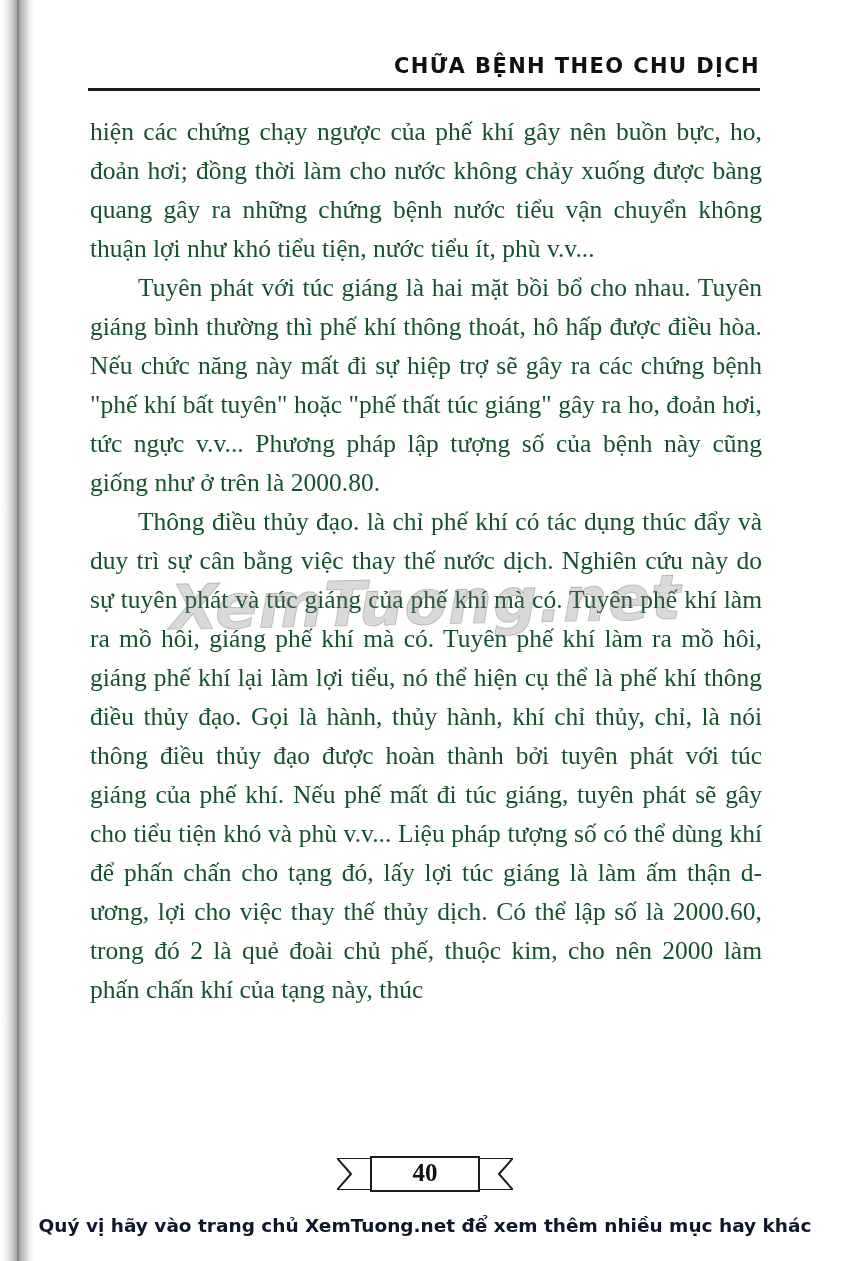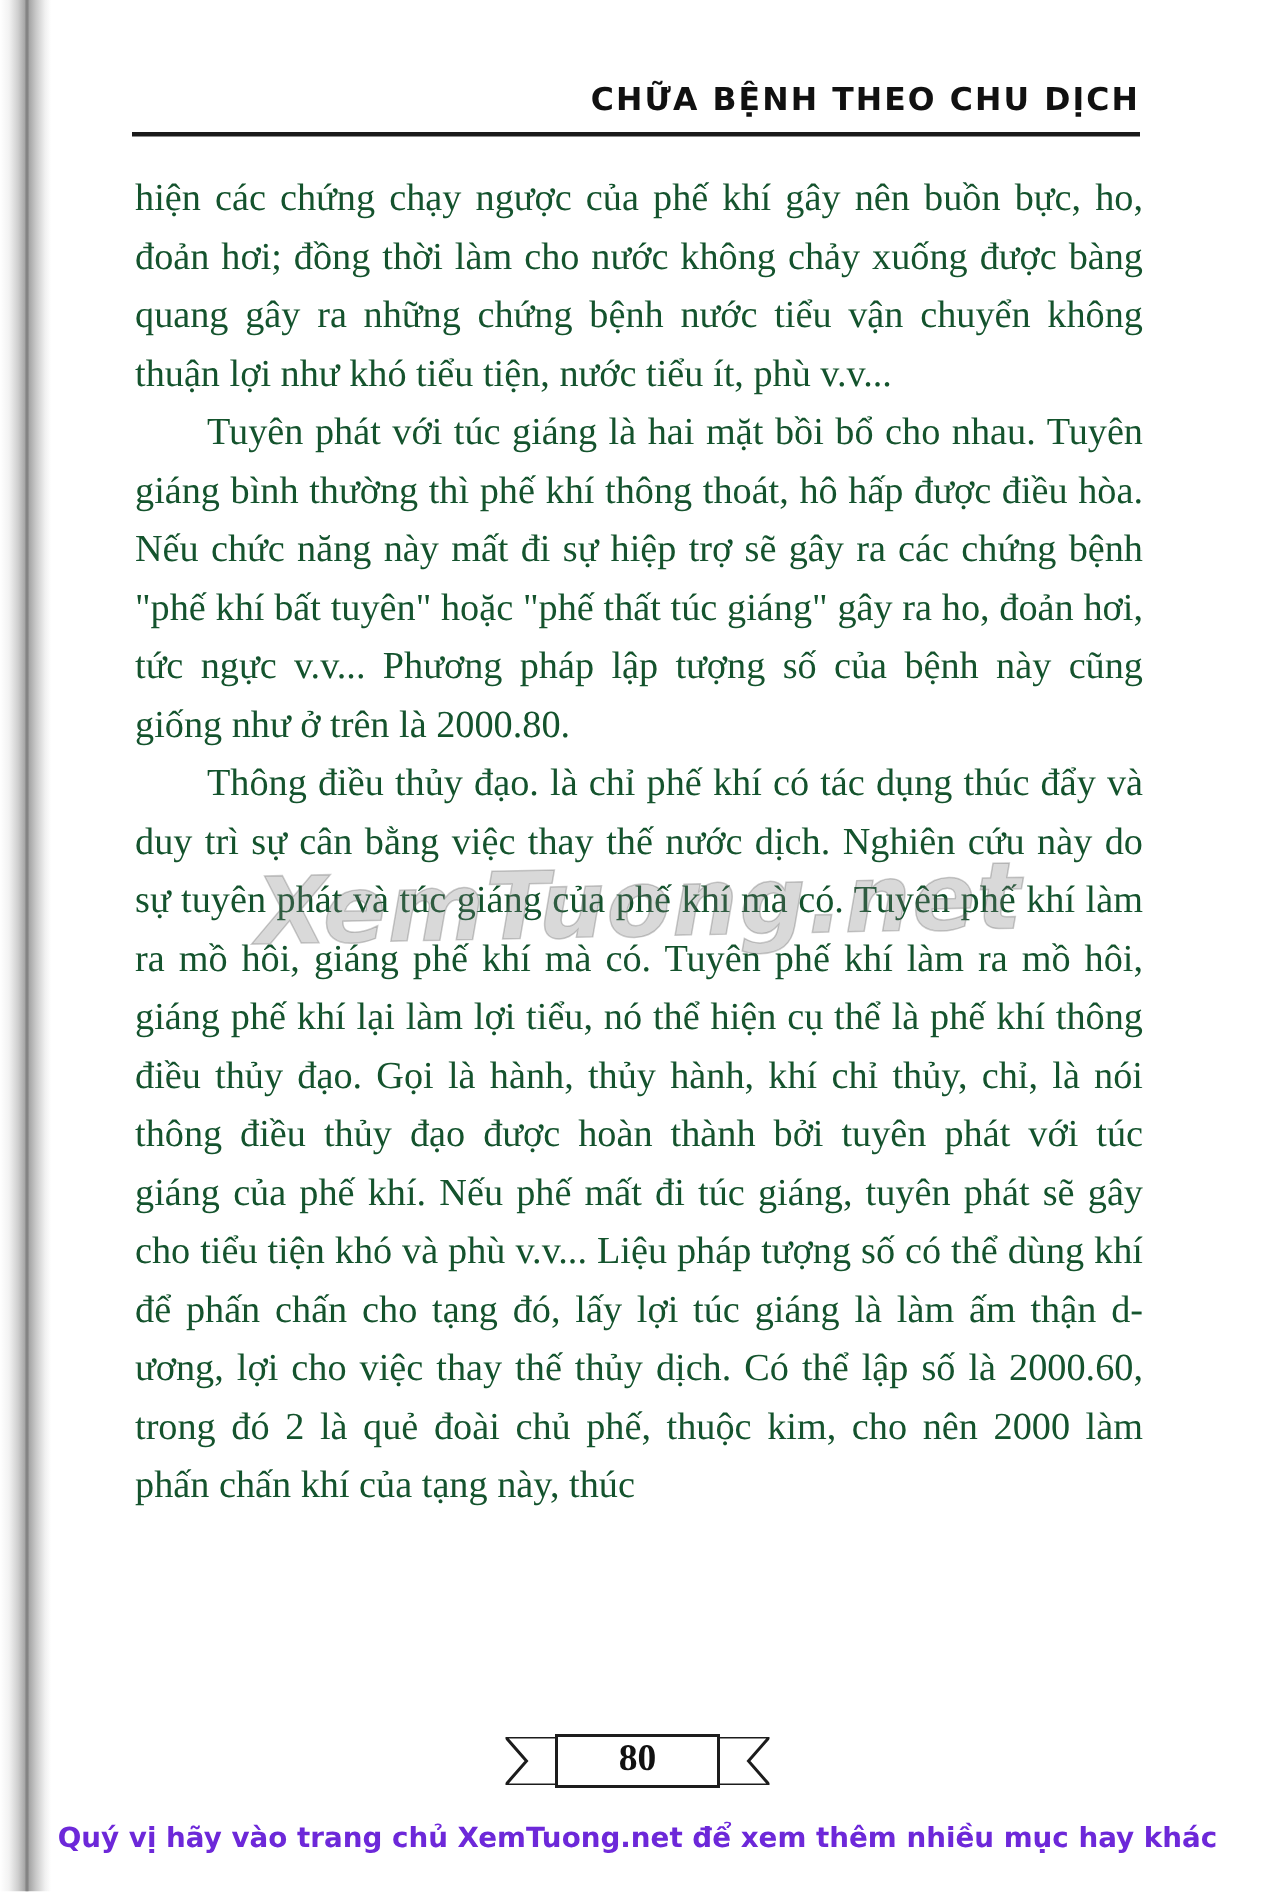--- a/index.html
+++ b/index.html
@@ -158,21 +158,21 @@
   
   .footer {
     position: absolute;
     left: 0;
     top: 1215px;
     width: 850px;
     text-align: center;
     font-family: "DejaVu Sans", sans-serif;
     font-weight: bold;
     font-size: 18.5px;
-    color: #6d28d9;
+    color: #0f172a;
     white-space: nowrap;
   }
 </style>
 </head>
 <body>
 
 <div class="page">
 
   <div class="gutter"></div>
   <div class="gutter-line"></div>
@@ -192,19 +192,19 @@
 
   <div class="ribbon">
     <div class="ribbon-inner">
       <svg class="ribbon-tail left" viewBox="0 0 36 32" xmlns="http://www.w3.org/2000/svg">
         <polygon points="0,0 36,0 36,32 0,32 14,16" fill="#ffffff" stroke="#1c1c1c" stroke-width="2"></polygon>
       </svg>
       <svg class="ribbon-tail right" viewBox="0 0 36 32" xmlns="http://www.w3.org/2000/svg">
         <polygon points="36,0 0,0 0,32 36,32 22,16" fill="#ffffff" stroke="#1c1c1c" stroke-width="2"></polygon>
       </svg>
       <div class="ribbon-box"></div>
-      <div class="ribbon-num">80</div>
+      <div class="ribbon-num">40</div>
     </div>
   </div>
 
   <div class="footer">Quý vị hãy vào trang chủ XemTuong.net để xem thêm nhiều mục hay khác</div>
 
 </div>
 
 </body></html>

